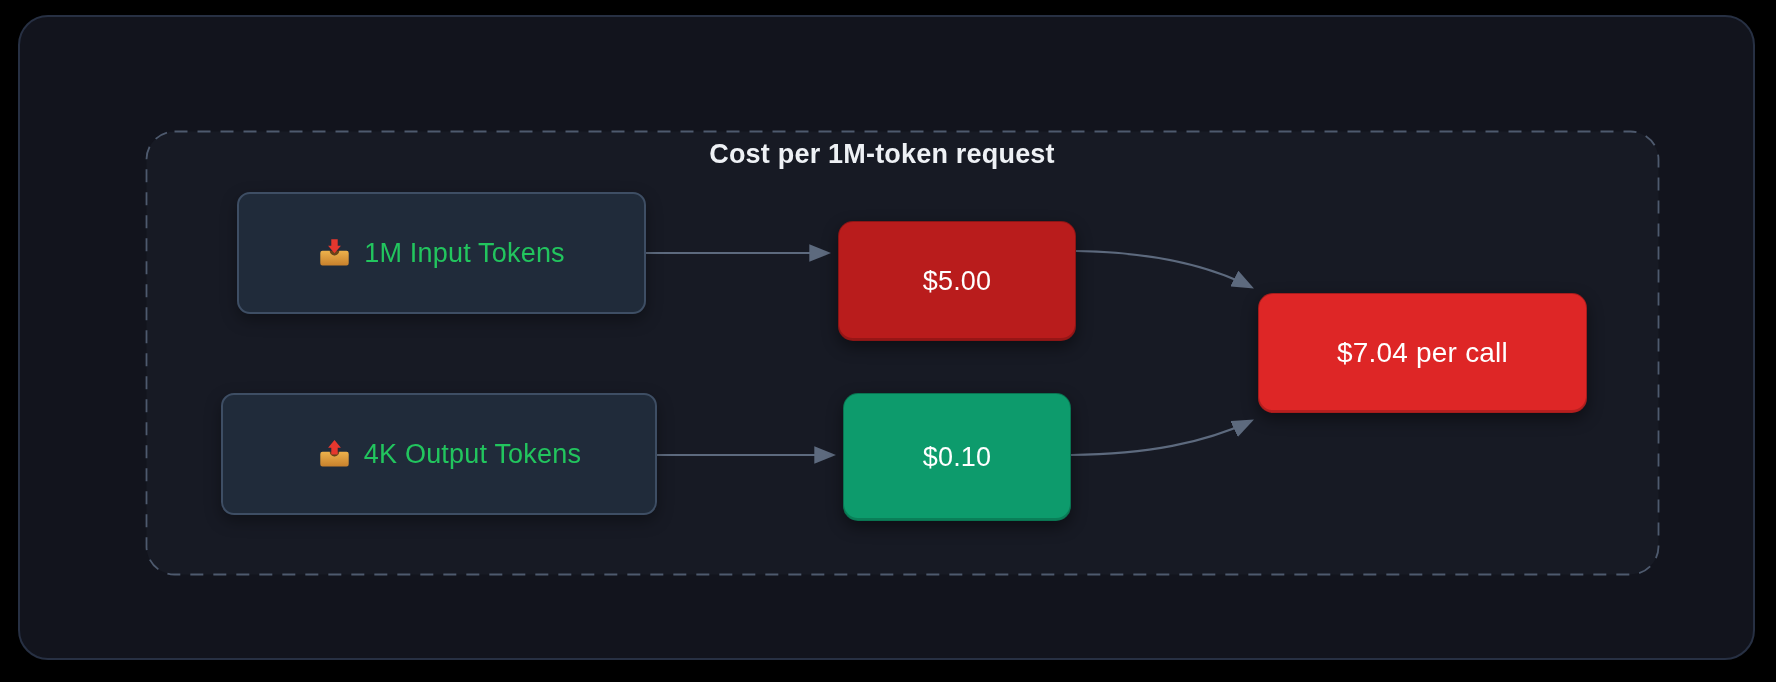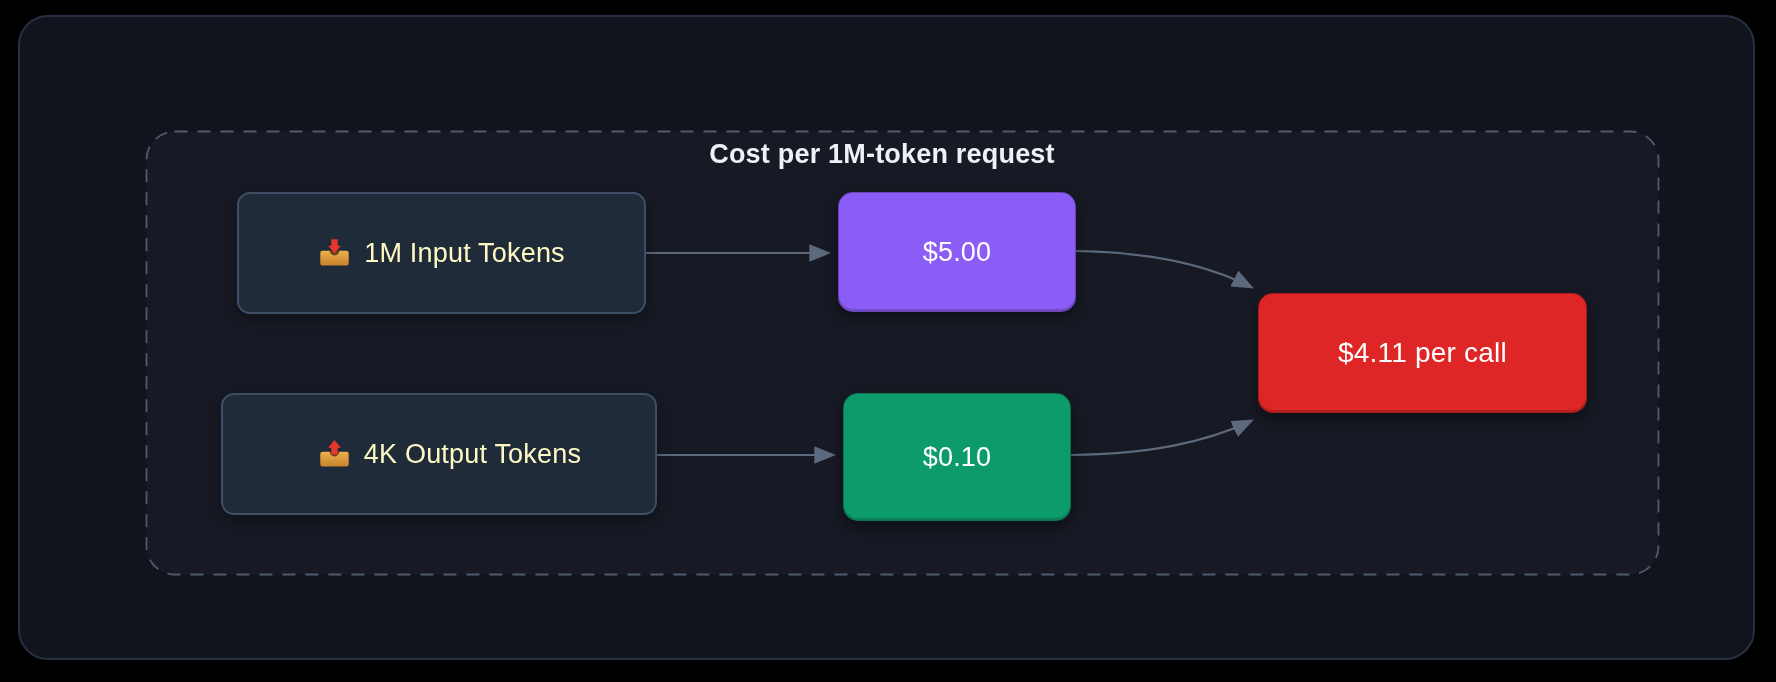--- a/index.html
+++ b/index.html
@@ -41,21 +41,21 @@
     color: #eef1f5;
     white-space: nowrap;
   }
 
   .node {
     position: absolute;
     display: flex;
     align-items: center;
     justify-content: center;
     gap: 13px;
-    color: #fef9c3;
+    color: #22c55e;
     font-size: 27px;
     letter-spacing: 0.2px;
     white-space: nowrap;
   }
 
   .node.io {
     background: #202b3a;
     border: 2px solid #3e4e64;
     border-radius: 13px;
     box-shadow: 0 6px 16px rgba(0,0,0,0.35);
@@ -122,25 +122,25 @@
     <span class="nicon">
       <svg viewBox="0 0 36 36" aria-hidden="true">
         <path d="M12.8 15 A5.2 5.2 0 0 0 23.2 15 Z" fill="#6b4317"></path>
         <path d="M18 2.2 L25 10.5 H21.5 V18 H14.5 V10.5 H11 Z" fill="#e5372e"></path>
         <path d="M4.9 15 H12.8 A5.2 5.2 0 0 0 23.2 15 H31.1 Q33.5 15 33.5 17.4 V28.6 Q33.5 31 31.1 31 H4.9 Q2.5 31 2.5 28.6 V17.4 Q2.5 15 4.9 15 Z" fill="url(#trayg)"></path>
       </svg>
     </span>
     <span>4K Output Tokens</span>
   </div>
 
-  <div class="node cost" id="n-input-cost" style="background-color: #8b5cf6;">
+  <div class="node cost" id="n-input-cost" style="background-color: #b91c1c; margin-top: 29px;">
     <span>$5.00</span>
   </div>
 
   <div class="node cost" id="n-output-cost" style="background-color: rgb(13, 155, 108);">
     <span>$0.10</span>
   </div>
 
   <div class="node cost" id="n-total" style="background-color: rgb(222, 38, 38);">
-    <span>$4.11 per call</span>
+    <span>$7.04 per call</span>
   </div>
 
 </div>
 
 </body></html>

